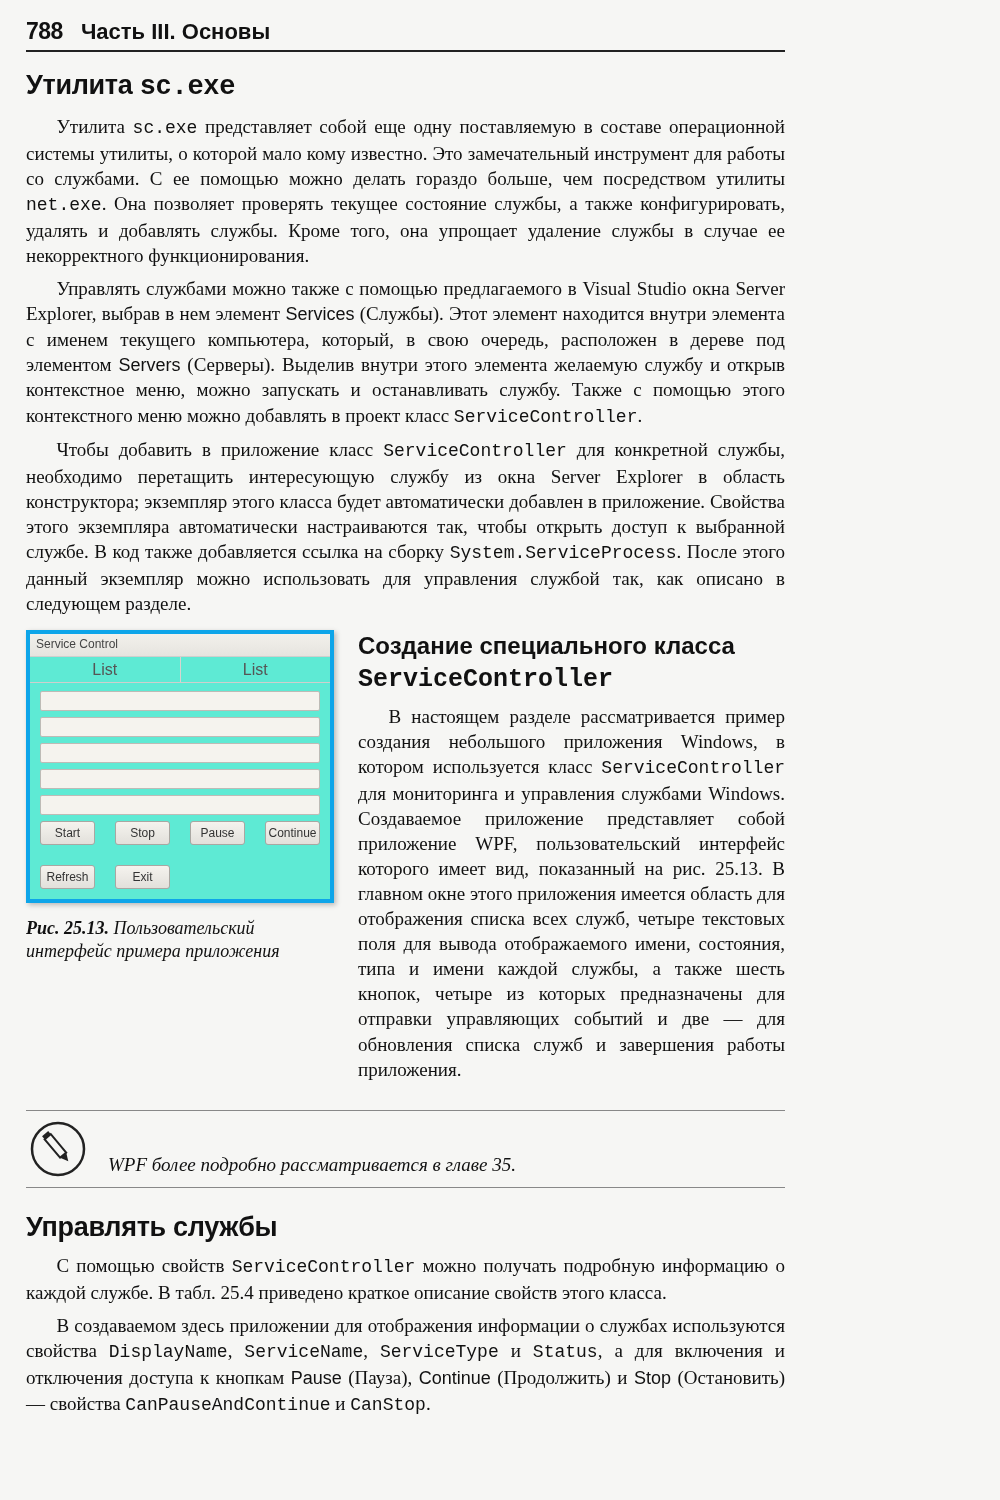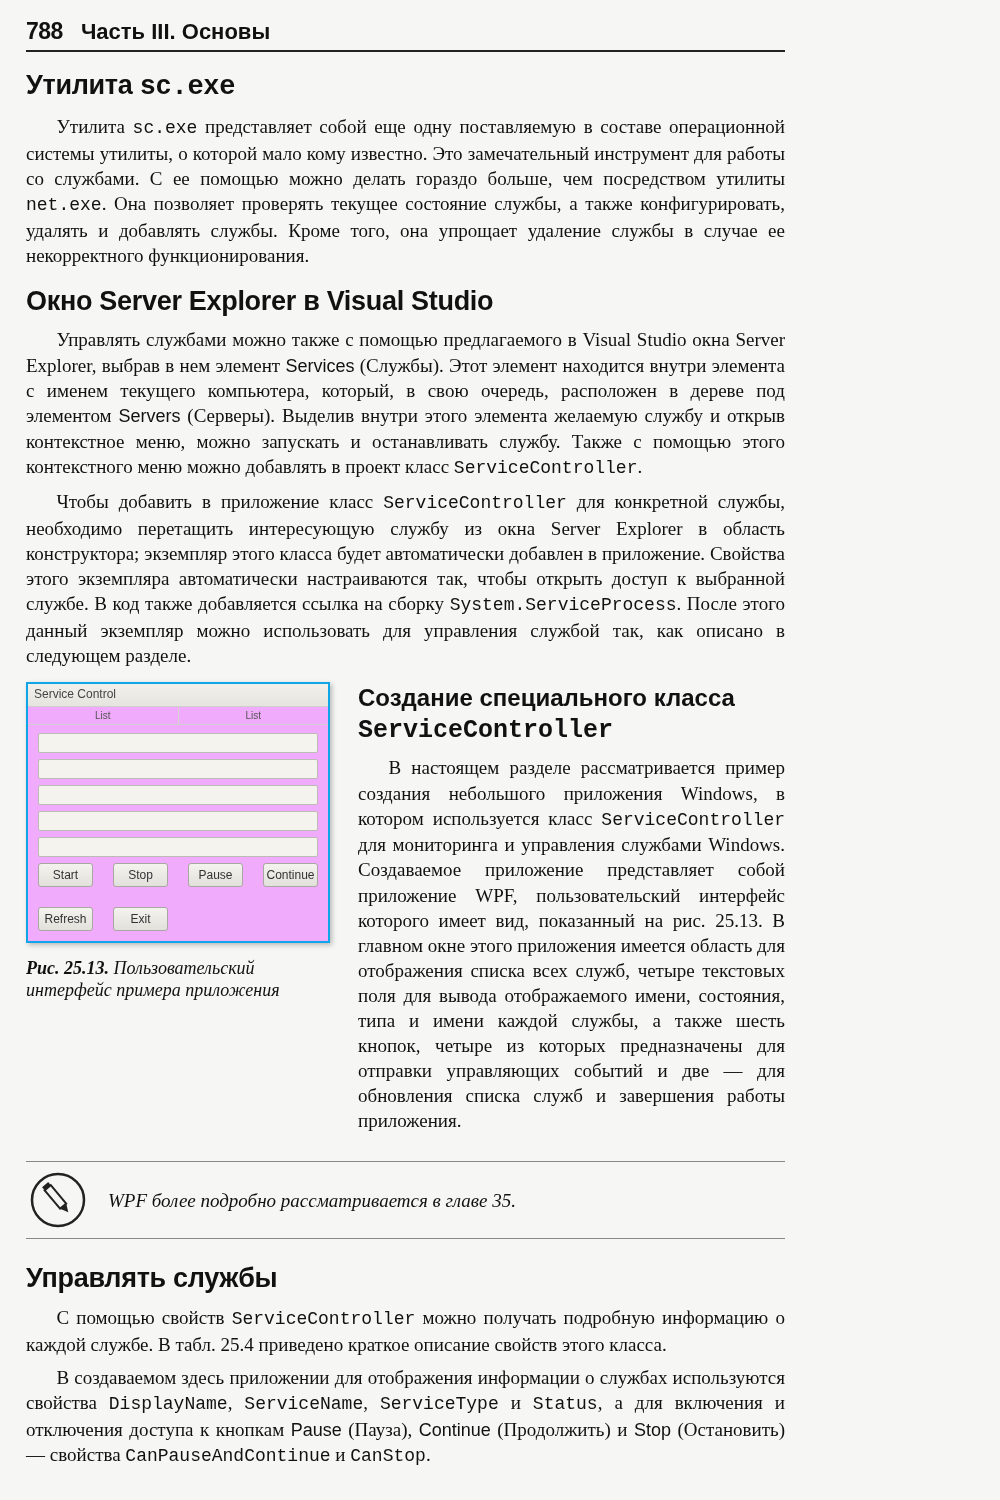--- a/index.html
+++ b/index.html
@@ -82,35 +82,35 @@
     width: 310px;
     flex: 0 0 310px;
   }
   .txtcol {
     flex: 1 1 auto;
   }
 
   
   .mockwin {
     width: 300px;
-    border: 2px solid #0ea5e9;
-    background: #f0abfc;
+    border: 4px solid #0ea5e9;
+    background: #5eead4;
     box-shadow: 2px 2px 5px rgba(0,0,0,0.25);
     font-family: Tahoma, Arial, sans-serif;
   }
   .mockwin .titlebar {
     font-size: 12px;
     padding: 3px 6px;
     color: #444;
     border-bottom: 1px solid #cfcfcd;
     background: linear-gradient(#f2f0eb, #e6e4df);
   }
   .mockwin .tabs {
     display: flex;
-    font-size: 10px;
+    font-size: 16px;
     color: #555;
     border-bottom: 1px solid #cfcfcd;
   }
   .mockwin .tabs div {
     flex: 1;
     text-align: center;
     padding: 2px 0;
     border-right: 1px solid #d6d4cf;
   }
   .mockwin .tabs div:last-child { border-right: none; }
@@ -147,21 +147,21 @@
     line-height: 1.25;
   }
   .figcaption b {
     font-style: italic;
     font-weight: 700;
   }
 
   
   .notebox {
     display: flex;
-    align-items: center;
+    align-items: flex-end;
     gap: 22px;
     border-top: 1px solid #888;
     border-bottom: 1px solid #888;
     padding: 10px 4px 10px 4px;
     margin: 20px 0 22px 0;
   }
   .notebox .icon {
     width: 56px; height: 56px;
     flex: 0 0 56px;
   }
@@ -181,21 +181,20 @@
   </div>
 
   <h2 class="sec">
     <span>Утилита </span><code class="mono">sc.exe</code>
   </h2>
 
   <p>
     <span>Утилита </span><code class="inline">sc.exe</code><span> представляет собой еще одну поставляемую в составе операционной системы утилиты, о которой мало кому известно. Это замечательный инструмент для работы со службами. С ее помощью можно делать гораздо больше, чем посредством утилиты </span><code class="inline">net.exe</code><span>. Она позволяет проверять текущее состояние службы, а также конфигурировать, удалять и добавлять службы. Кроме того, она упрощает удаление службы в случае ее некорректного функционирования.</span>
   </p>
 
-  <h2 class="sec">Окно Server Explorer в Visual Studio</h2>
 
   <p>
     <span>Управлять службами можно также с помощью предлагаемого в Visual Studio окна Server Explorer, выбрав в нем элемент </span><span class="ui-term">Services</span><span> (Службы). Этот элемент находится внутри элемента с именем текущего компьютера, который, в свою очередь, расположен в дереве под элементом </span><span class="ui-term">Servers</span><span> (Серверы). Выделив внутри этого элемента желаемую службу и открыв контекстное меню, можно запускать и останавливать службу. Также с помощью этого контекстного меню можно добавлять в проект класс </span><code class="inline">ServiceController</code><span>.</span>
   </p>
 
   <p>
     <span>Чтобы добавить в приложение класс </span><code class="inline">ServiceController</code><span> для конкретной службы, необходимо перетащить интересующую службу из окна Server Explorer в область конструктора; экземпляр этого класса будет автоматически добавлен в приложение. Свойства этого экземпляра автоматически настраиваются так, чтобы открыть доступ к выбранной службе. В код также добавляется ссылка на сборку </span><code class="inline">System.ServiceProcess</code><span>. После этого данный экземпляр можно использовать для управления службой так, как описано в следующем разделе.</span>
   </p>
 
   <div class="figblock">

